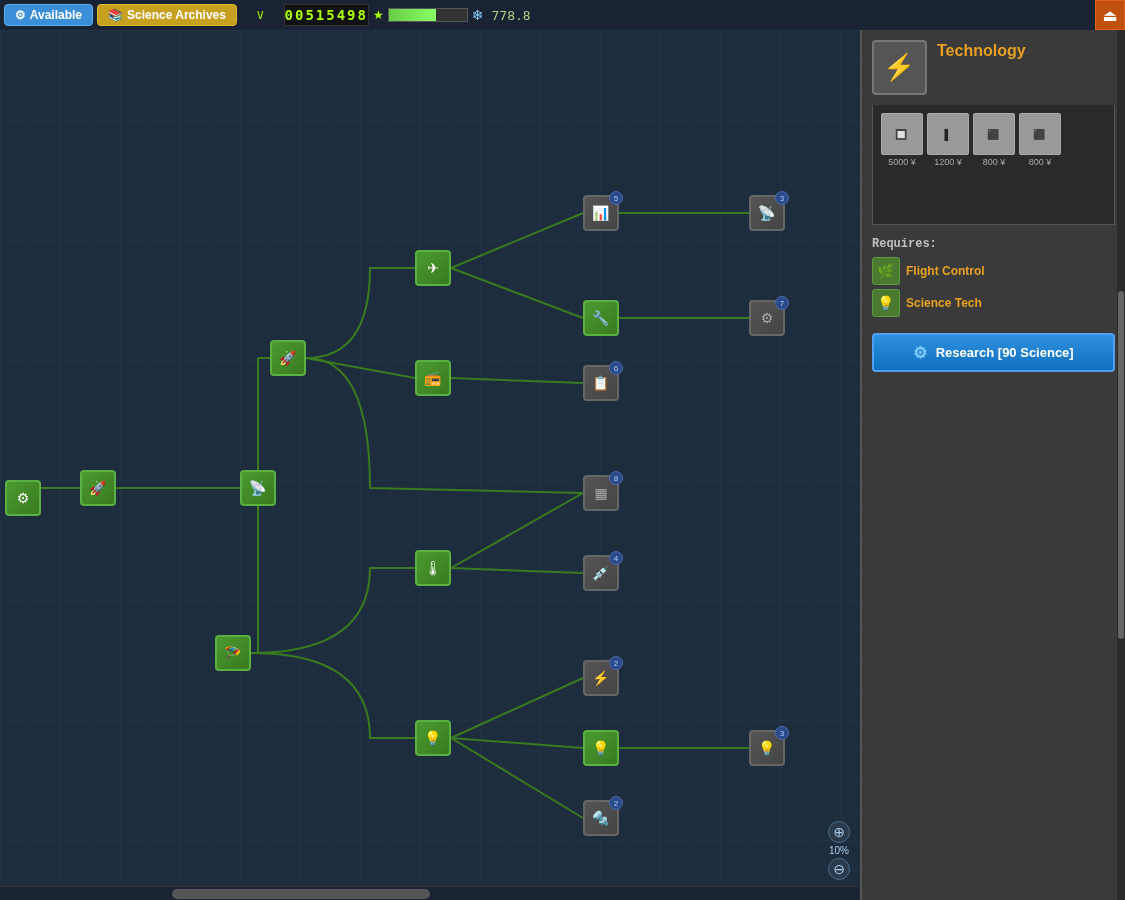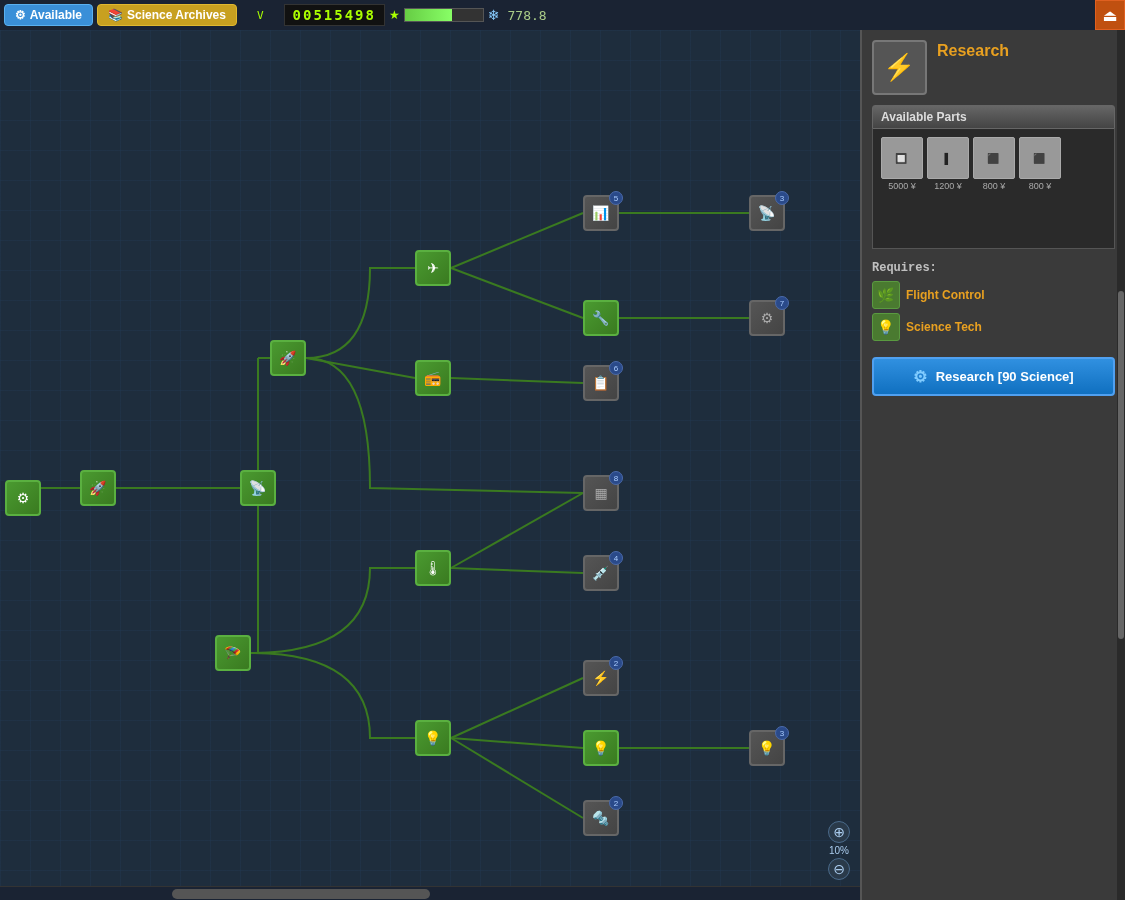--- a/index.html
+++ b/index.html
@@ -51,21 +51,21 @@
       margin-left: 4px;
     }
 
     .score-display {
       background: #111;
       border: 1px solid #333;
       color: #aaff00;
       font-family: monospace;
       font-size: 14px;
       font-weight: bold;
-      padding: 2px 8px;
+      padding: 2px 0;
       margin-left: 20px;
       letter-spacing: 2px;
     }
 
     .score-icon {
       color: #aaff00;
       margin-left: 4px;
       font-size: 12px;
     }
 
@@ -567,26 +567,25 @@
     <div class="scroll-thumb"></div>
   </div>
 </div>
 
 <div id="right-panel">
   <div class="tech-header">
     <div class="tech-main-icon">
       <span>⚡</span>
     </div>
     <div>
-      <div class="tech-title">Research</div>
+      <div class="tech-title">Technology</div>
     </div>
   </div>
 
 
-  <div class="section-title">Available Parts</div>
   <div class="parts-area" id="parts-area">
       <div class="part-item">
     <div class="part-icon" style="background:#999; font-size:10px; color:#222;">🔲</div>
     <div class="part-cost">5000 ¥</div>
   </div>
       <div class="part-item">
     <div class="part-icon" style="background:#999; font-size:10px; color:#222;">▌</div>
     <div class="part-cost">1200 ¥</div>
   </div>
       <div class="part-item">

